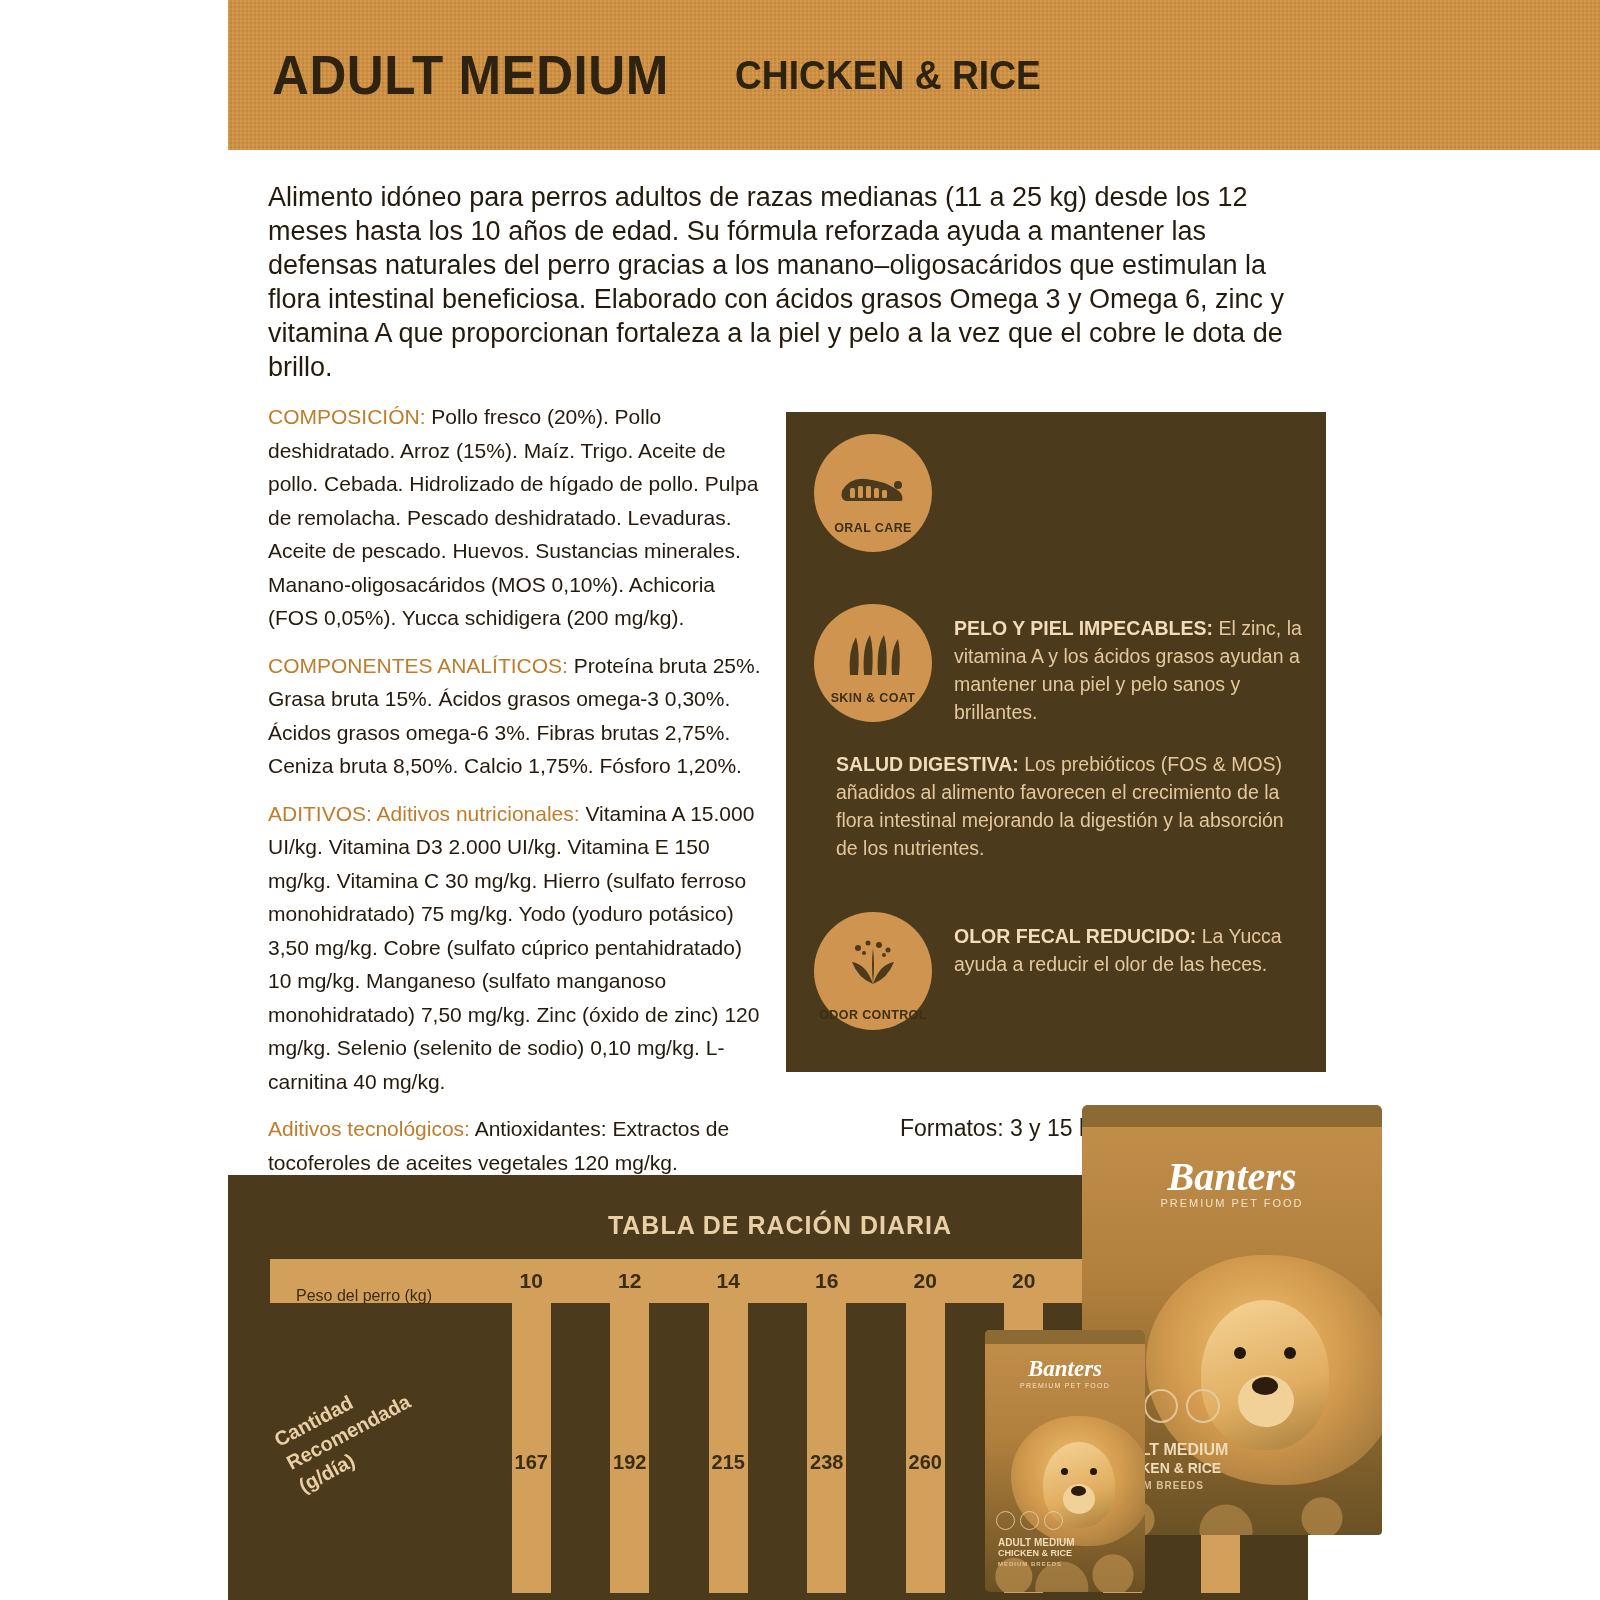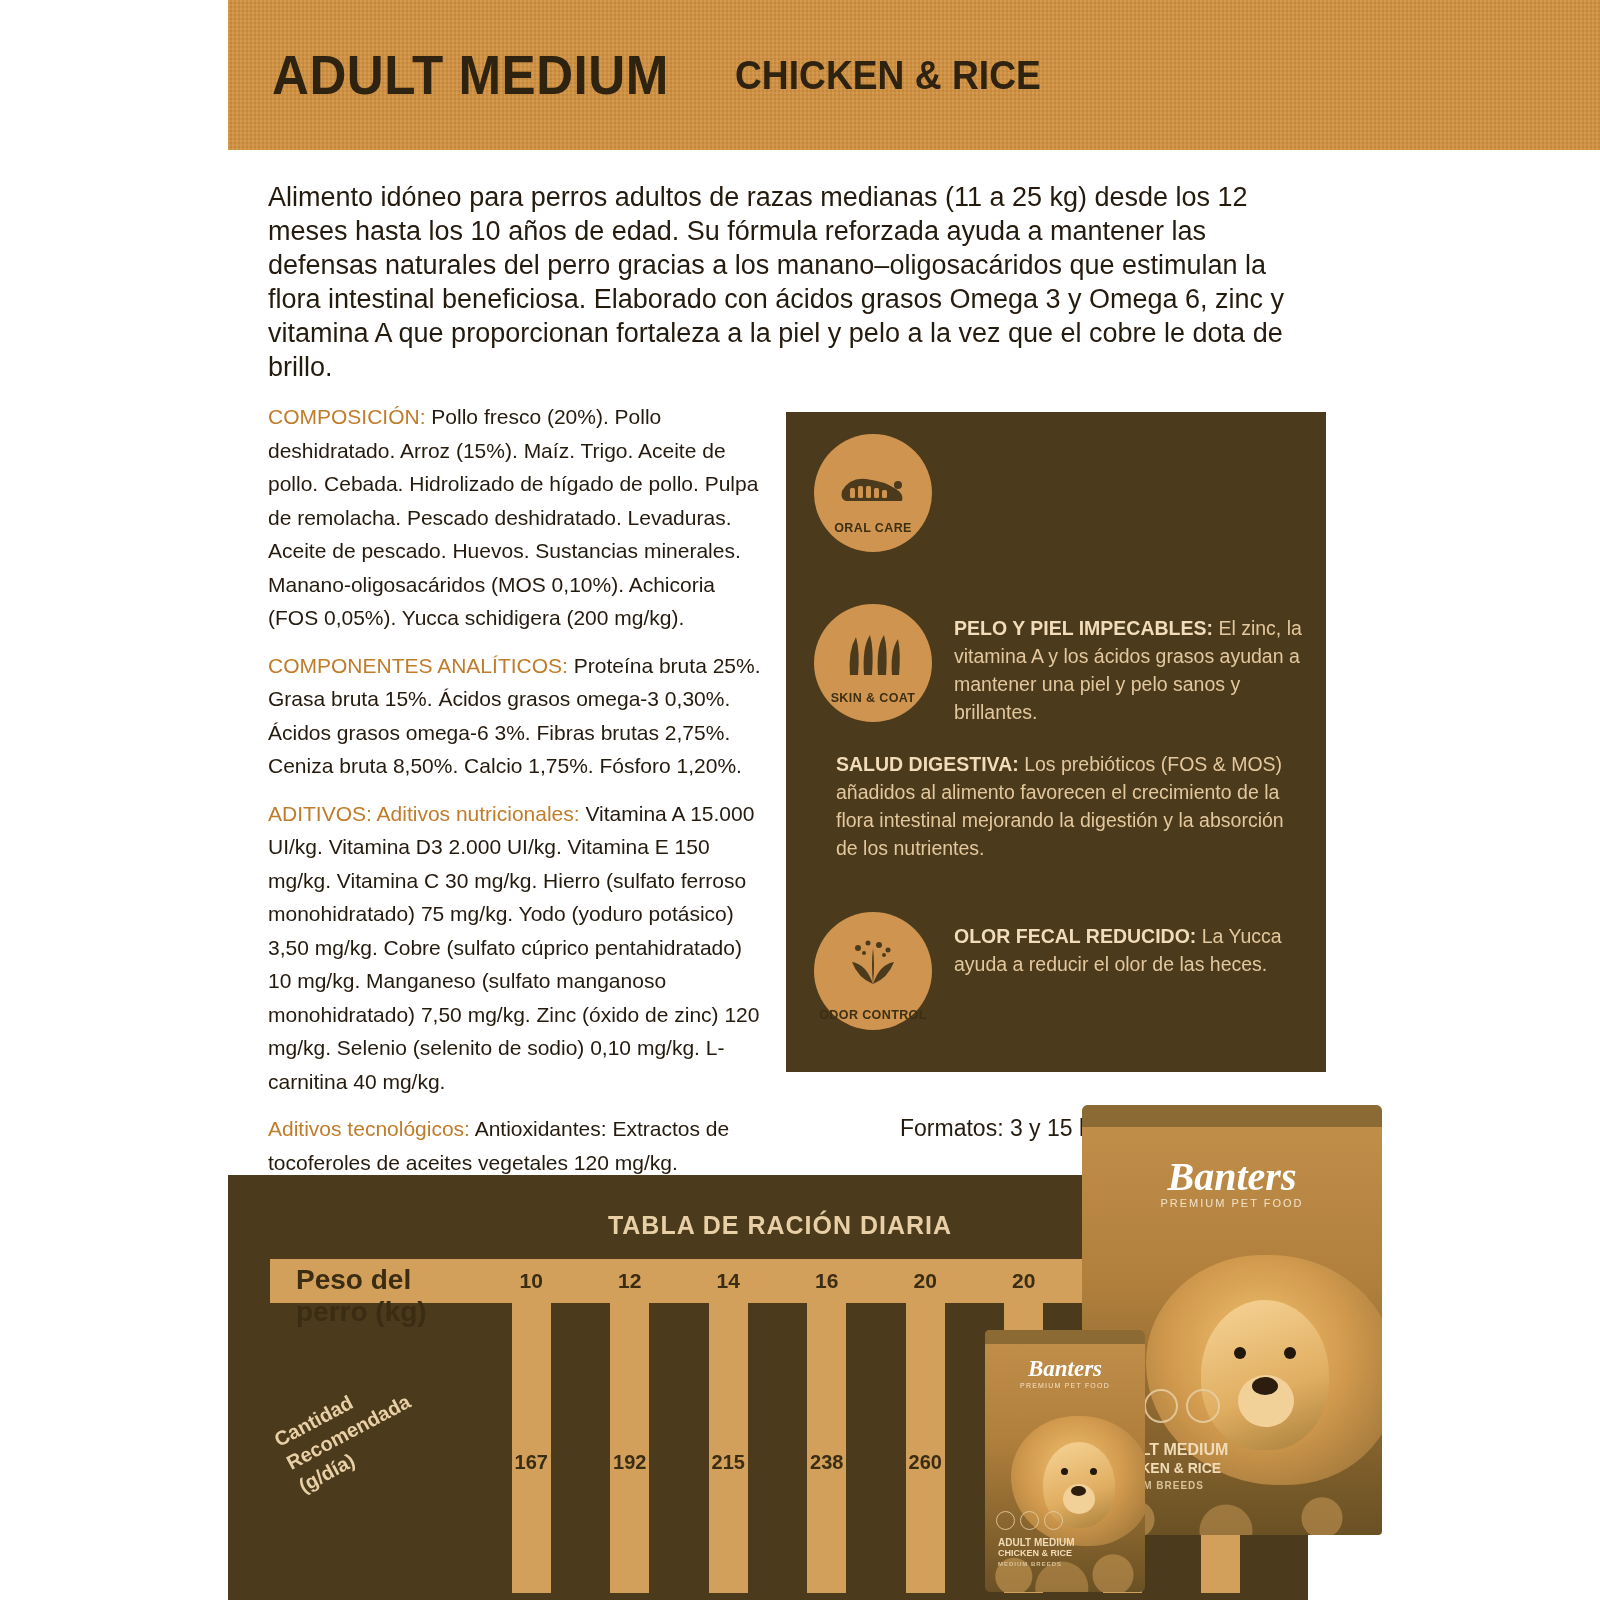--- a/index.html
+++ b/index.html
@@ -182,22 +182,22 @@
     top: 84px;
     left: 42px;
     width: 1000px;
     height: 44px;
     background: #d3a05b;
     display: flex;
     align-items: center;
   }
   .row-header .rh-label {
     width: 212px;
-    font-size: 28px;
-    font-weight: bold;
+    font-size: 16px;
+    font-weight: normal;
     color: #3b2d13;
     padding-left: 26px;
     box-sizing: border-box;
     margin-top: 29px;
   }
   .row-header .rh-cell {
     flex: 1;
     text-align: center;
     font-size: 21px;
     font-weight: bold;

